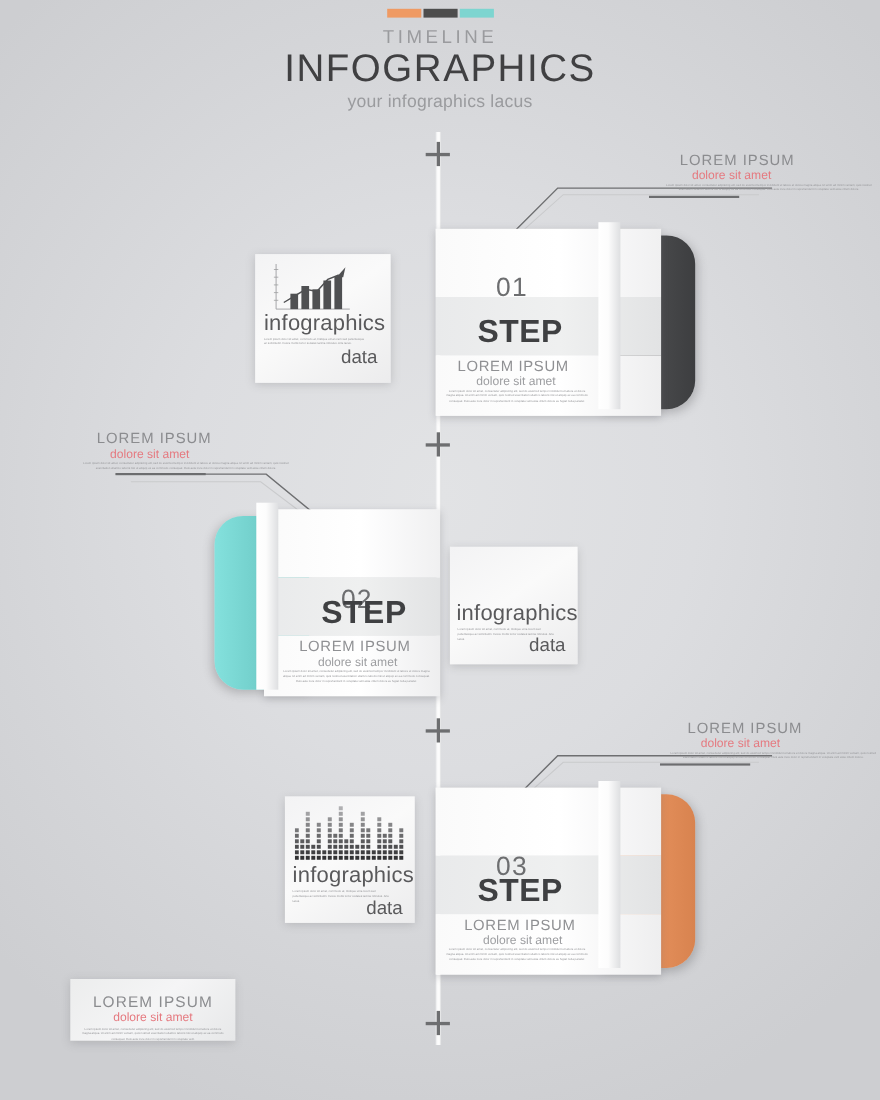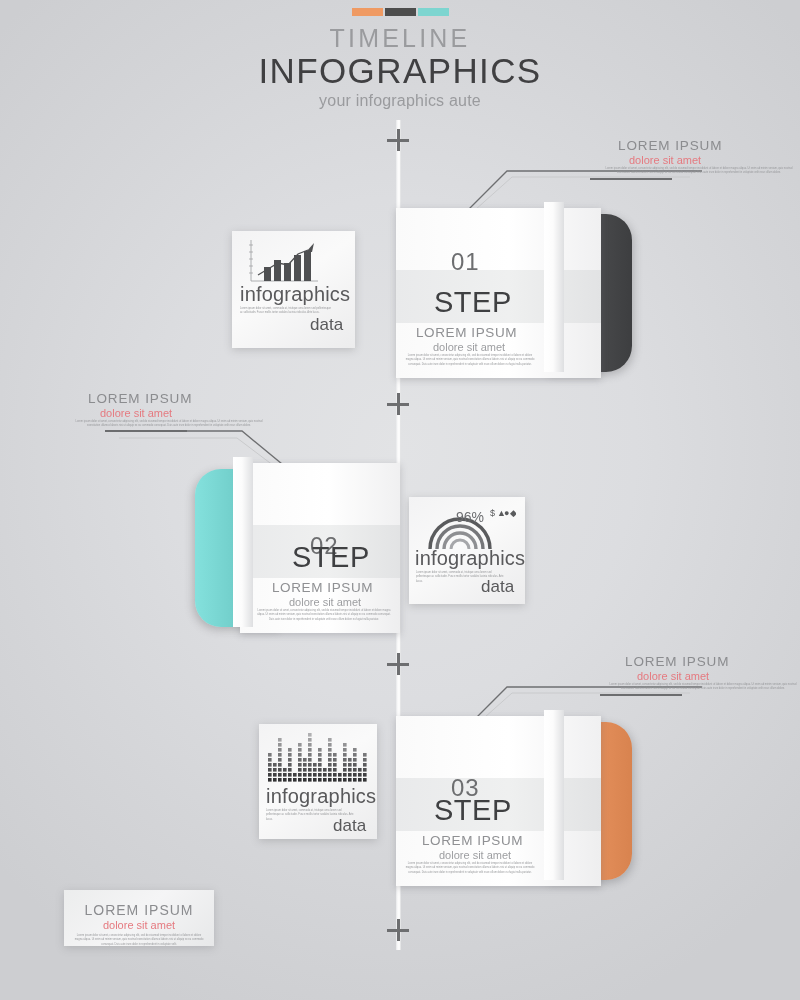--- a/index.html
+++ b/index.html
@@ -25,21 +25,21 @@
   }
   .accent-bars {
     display: flex;
     justify-content: center;
     gap: 2px;
     margin-bottom: 9px;
   }
   .accent-bar { width: 31px; height: 8px; }
 
   .title-timeline {
-    font-size: 25px;
+    font-size: 17px;
     letter-spacing: 3.2px;
     color: #9a9b9e;
     font-weight: 400;
     line-height: 1.05;
   }
   .title-main {
     font-size: 35px;
     letter-spacing: 1.4px;
     color: #404042;
     font-weight: 400;
@@ -130,21 +130,21 @@
     font-size: 24px;
     color: #6d6e70;
     letter-spacing: 1px;
     font-weight: 400;
   }
   .step-word {
     position: absolute;
     font-size: 29px;
     color: #3f4042;
     letter-spacing: 0.5px;
-    font-weight: 400;
+    font-weight: 700;
   }
   .step-lorem {
     position: absolute;
     font-size: 13.5px;
     color: #8f9093;
     letter-spacing: 0.6px;
   }
   .step-dolore {
     position: absolute;
     font-size: 11px;
@@ -210,21 +210,21 @@
 <body>
 
 <div class="header">
   <div class="accent-bars">
     <span class="accent-bar" id="ab0" style="background: rgb(239, 154, 99);"></span>
     <span class="accent-bar" id="ab1" style="background: rgb(77, 77, 77);"></span>
     <span class="accent-bar" id="ab2" style="background: rgb(125, 213, 208);"></span>
   </div>
   <div class="title-timeline">TIMELINE</div>
   <div class="title-main">INFOGRAPHICS</div>
-  <div class="title-sub">your infographics aute</div>
+  <div class="title-sub">your infographics lacus</div>
 </div>
 
 <div class="axis"></div>
 <div class="plus" style="left:396px; top:129px;"></div>
 <div class="plus" style="left:396px; top:393px;"></div>
 <div class="plus" style="left:396px; top:653px;"></div>
 <div class="plus" style="left:396px; top:919px;"></div>
 
 <div class="callout-line" style="left:452px; top:168px; width:250px; height:50px;">
   <svg width="250" height="50" viewBox="0 0 250 50">
@@ -304,35 +304,20 @@
   </div>
   <div class="curl" style="left:38px;"></div>
   <div class="step-num" style="left:115px; top:58px;margin-top:11px;">02</div>
   <div class="step-word" style="left:97px; top:78px;">STEP</div>
   <div class="step-lorem" style="left:77px; top:117px;">LOREM IPSUM</div>
   <div class="step-dolore" style="left:94px; top:133px;">dolore sit amet</div>
   <div class="microtext" style="left:62px; top:146px; width:134px;">Lorem ipsum dolor sit amet, consectetur adipiscing elit, sed do eiusmod tempor incididunt ut labore et dolore magna aliqua. Ut enim ad minim veniam, quis nostrud exercitation ullamco laboris nisi ut aliquip ex ea commodo consequat. Duis aute irure dolor in reprehenderit in voluptate velit esse cillum dolore eu fugiat nulla pariatur.</div>
 </div>
 
 <div class="card" style="left:409px; top:497px; width:116px; height:107px;">
-  <div style="position:absolute; left:9px; top:2px;">
-    <svg width="98" height="50" viewBox="0 0 98 50">
-      <path d="M12 50 A30 30 0 0 1 72 50" fill="none" stroke="#5a5b5d" stroke-width="3.4"></path>
-      <path d="M19 50 A23 23 0 0 1 65 50" fill="none" stroke="#76777a" stroke-width="3.4"></path>
-      <path d="M26 50 A16 16 0 0 1 58 50" fill="none" stroke="#8e8f92" stroke-width="3.4"></path>
-      <path d="M33 50 A9 9 0 0 1 51 50" fill="none" stroke="#a6a7aa" stroke-width="3"></path>
-      <text x="38" y="23" font-family="Liberation Sans, sans-serif" font-size="14" fill="#6c6d70" id="pct96">96%</text>
-      <g fill="#5a5b5d" font-family="Liberation Sans, sans-serif" font-size="9">
-        <text x="72" y="17">$</text>
-          <text x="79" y="17">▲</text>
-        <text x="86" y="17">●</text>
-          <text x="92" y="17">◆</text>
-      </g>
-    </svg>
-  </div>
   <div class="card-title" style="left:6px; top:50px;">infographics</div>
   <div class="microtext" style="left:7px; top:74px; width:88px; text-align:left;">Lorem ipsum dolor sit amet, commodo at, tristique urna lorem sed pellentesque ac sollicitudin. Fusce mollis tortor sodales lacinia ridiculus. Arte lacus.</div>
   <div class="card-data" style="left:72px; top:80px;">data</div>
 </div>
 
 <div class="callout-line" style="left:452px; top:684px; width:250px; height:50px;">
   <svg width="250" height="50" viewBox="0 0 250 50">
     <polyline points="8,50 55,3 250,3" fill="none" stroke="#6e6f71" stroke-width="1.3"></polyline>
     <polyline points="14,50 60,9 238,9" fill="none" stroke="#c9cacc" stroke-width="1"></polyline>
   </svg>

